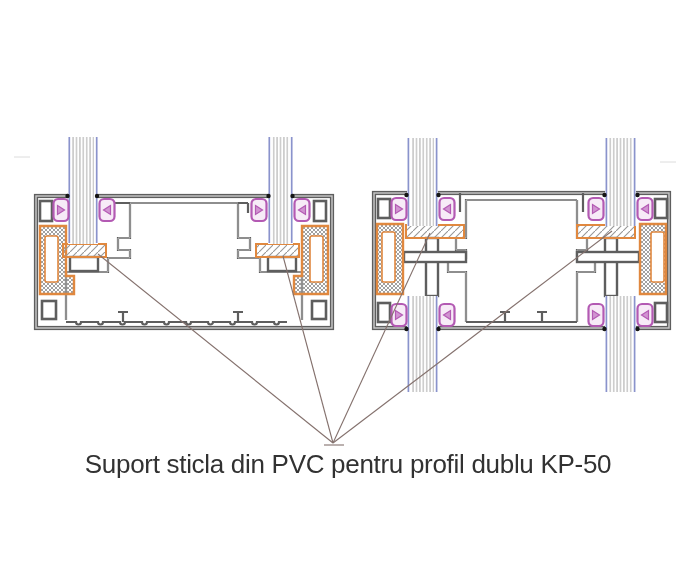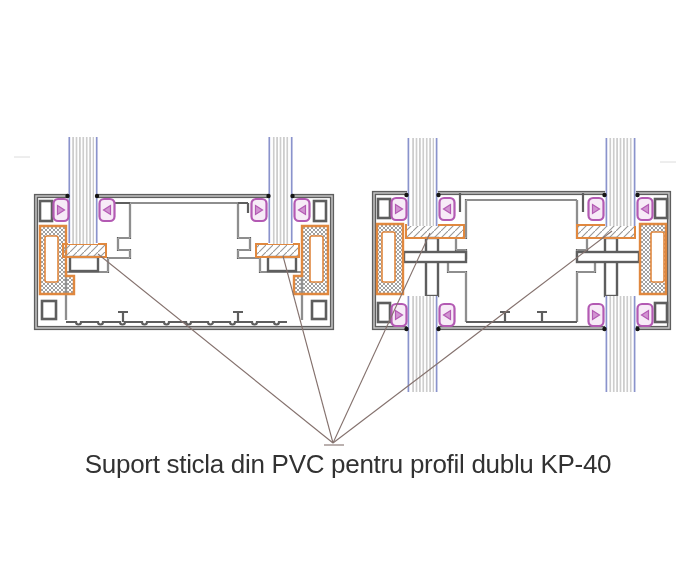--- a/index.html
+++ b/index.html
@@ -229,14 +229,14 @@
 
   <g id="leader-lines">
         <line x1="98" y1="254" x2="333" y2="443" class="leader"></line>
         <line x1="283" y1="256" x2="333" y2="443" class="leader"></line>
         <line x1="430" y1="233" x2="333" y2="443" class="leader"></line>
         <line x1="612" y1="231" x2="333" y2="443" class="leader"></line>
         <line x1="324" y1="445" x2="344" y2="445" class="leader"></line>
       </g>
 </svg>
 
-<div class="caption">Suport sticla din PVC pentru profil dublu KP-40</div>
+<div class="caption">Suport sticla din PVC pentru profil dublu KP-50</div>
 </div>
 
 </body></html>

